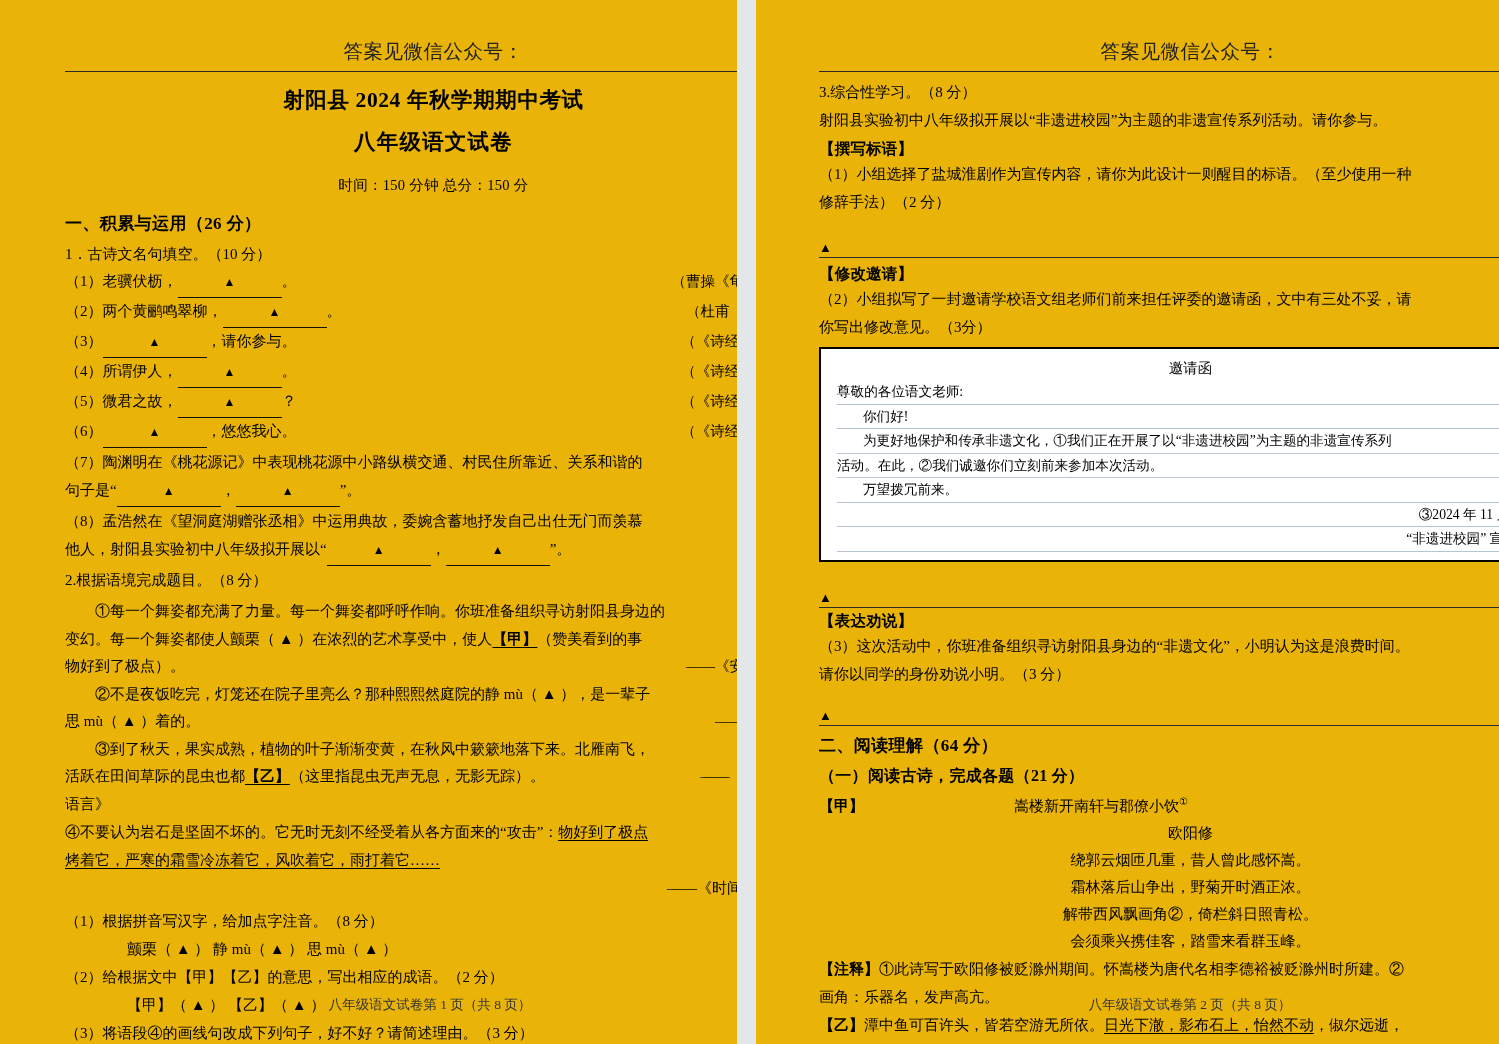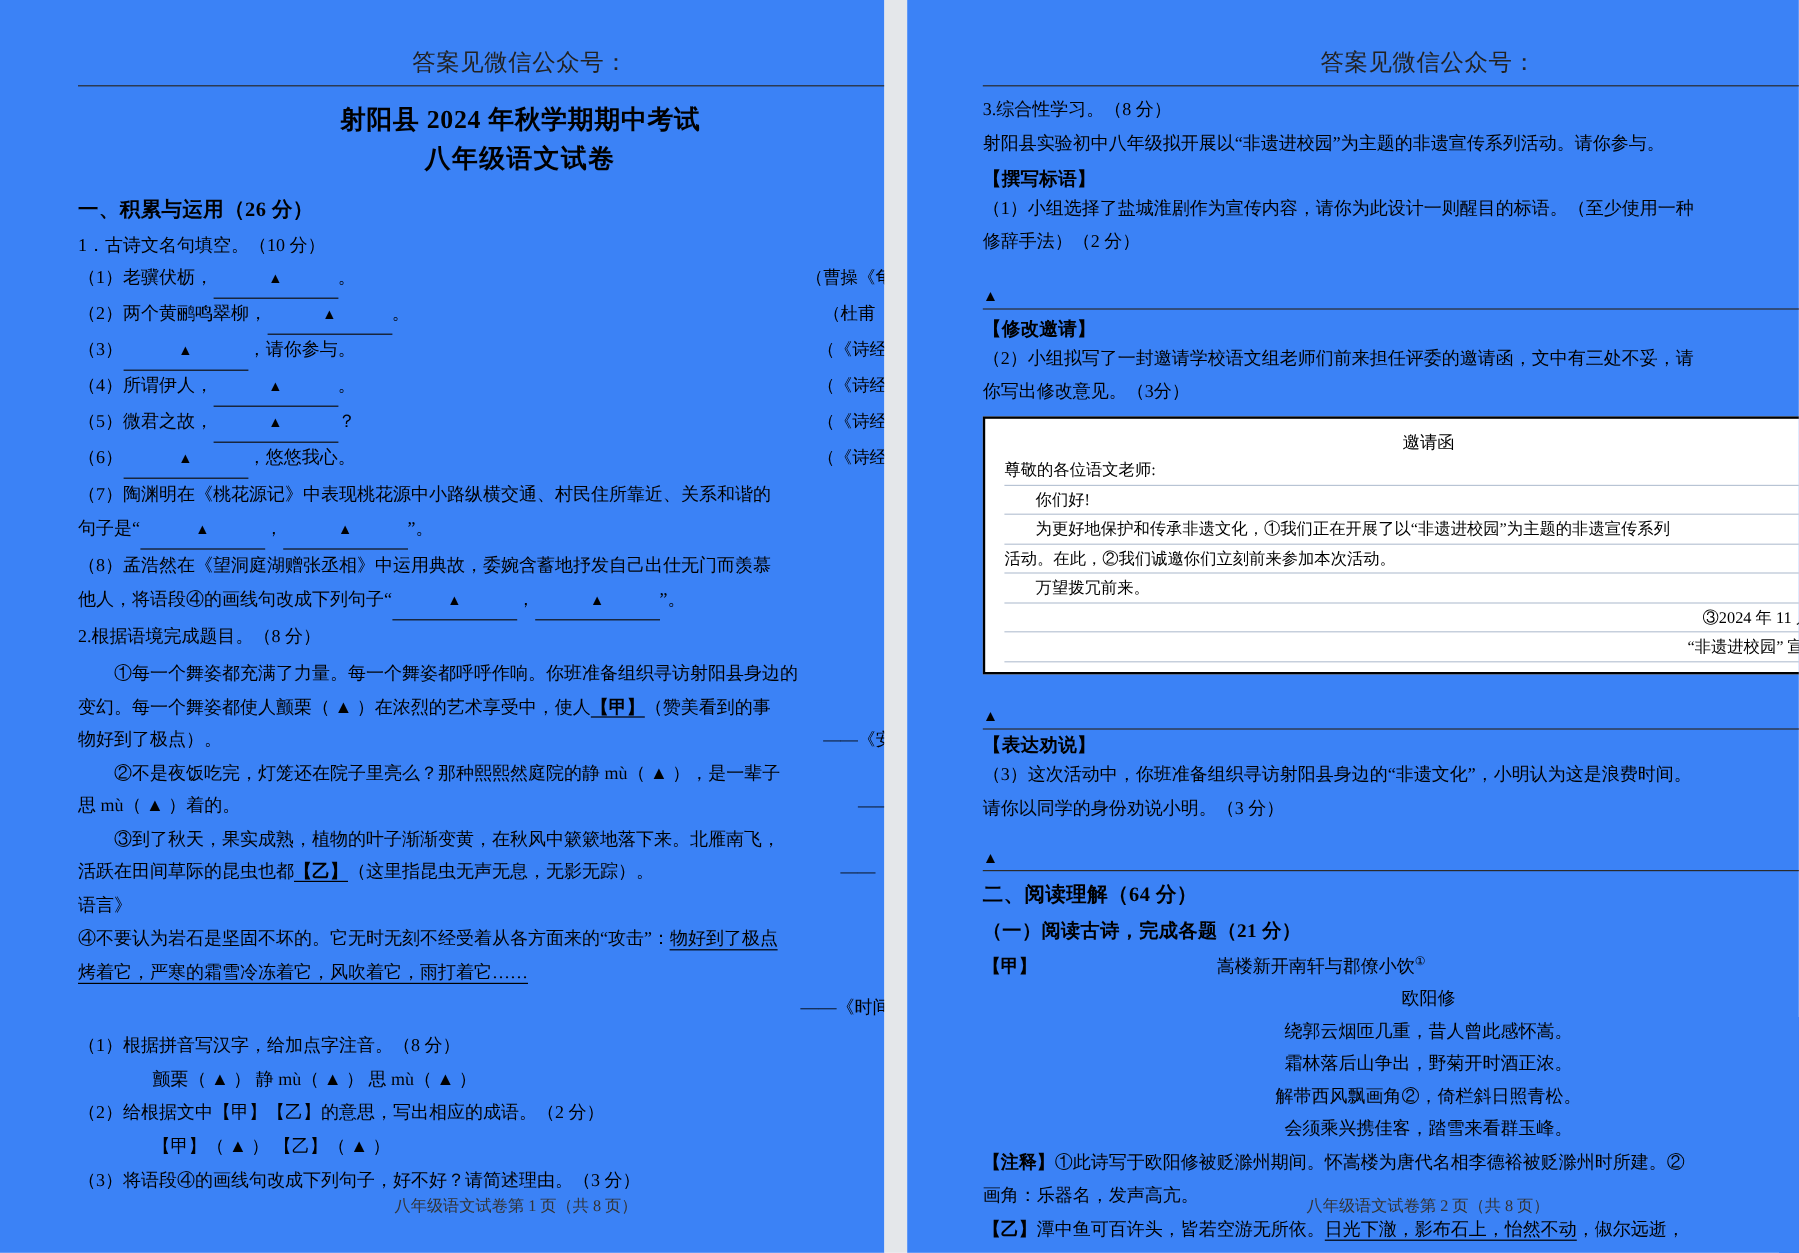--- a/index.html
+++ b/index.html
@@ -3,34 +3,34 @@
 <meta charset="utf-8">
 <style>
   html,body{margin:0;padding:0;background:#fff;}
   body{
     width:1499px;height:1044px;
     font-family:"Liberation Serif","DejaVu Serif",serif;
     color:#000;
     overflow:hidden;
     position:relative;
   }
-  .sheet{position:absolute;top:0;height:1044px;background:#3b82f6;overflow:hidden;}
+  .sheet{position:absolute;top:0;height:1044px;background:#eab308;overflow:hidden;}
   .sheet-left{left:0;width:737px;}
   .gutter{position:absolute;left:737px;top:0;width:19px;height:1044px;background:#e4e7ea;}
   .sheet-right{left:756px;width:743px;}
 
   .page{position:absolute;left:0;top:0;width:100%;height:100%;}
   .pad-l{padding:0 58px 0 65px;}
   .pad-r{padding:0 62px 0 63px;}
 
   
   .wechat{text-align:center;font-size:19.5px;letter-spacing:.5px;padding-top:38px;color:#222;}
   .rule-top{border-top:1.4px solid #2a2a2a;margin:6px 0 0 0;}
   .title1{text-align:center;font-weight:bold;font-size:21.5px;margin-top:13px;letter-spacing:.6px;}
-  .title2{text-align:center;font-weight:bold;font-size:21.5px;margin-top:3px;letter-spacing:1.2px;}
+  .title2{text-align:center;font-weight:bold;font-size:21.5px;margin-top:13px;letter-spacing:1.2px;}
   .meta{text-align:center;font-size:14.5px;margin-top:20px;letter-spacing:.3px;}
 
   .sec-h{font-weight:bold;font-size:17px;margin-top:17px;letter-spacing:.4px;}
   .sub-h{font-weight:bold;font-size:16px;margin-top:9px;letter-spacing:.3px;}
   .bk-h{font-weight:bold;font-size:15.5px;margin-top:5px;letter-spacing:.2px;}
 
   .ln{font-size:15px;line-height:26.5px;margin-top:2px;white-space:nowrap;}
   .p{font-size:15px;line-height:27px;margin-top:1px;text-align:justify;}
   .ind{text-indent:30px;}
   .ind3{padding-left:62px;}
@@ -69,20 +69,21 @@
 <body>
 
 <div class="sheet sheet-left">
   <div class="page pad-l">
 
     <div class="wechat">答案见微信公众号：</div>
     <div class="rule-top"></div>
 
     <div class="title1">射阳县 2024 年秋学期期中考试</div>
     <div class="title2">八年级语文试卷</div>
+    <div class="meta">时间：150 分钟    总分：150 分</div>
 
     <div class="sec-h">一、积累与运用（26 分）</div>
     <div class="ln" style="margin-top:6px;">1．古诗文名句填空。（10 分）</div>
 
     <div id="q1-list">
         <div class="rowline">
           <span class="left"><span>（1）</span><span>老骥伏枥，</span><span class="blk b-md"><span class="tri">▲</span></span><span>。</span></span>
           <span class="right">（曹操《龟虽寿》）</span>
         </div>
         <div class="rowline">
@@ -107,21 +108,21 @@
         </div>
       </div>
 
     <div class="p">（7）陶渊明在《桃花源记》中表现桃花源中小路纵横交通、村民住所靠近、关系和谐的</div>
     <div class="p">
       <span>句子是“</span><span class="blk b-md"><span class="tri">▲</span></span><span>，</span><span class="blk b-md"><span class="tri">▲</span></span><span>”。</span>
     </div>
 
     <div class="p">（8）孟浩然在《望洞庭湖赠张丞相》中运用典故，委婉含蓄地抒发自己出仕无门而羡慕</div>
     <div class="p">
-      <span>他人，将语段④的画线句改成下列句子“</span><span class="blk b-md"><span class="tri">▲</span></span><span>，</span><span class="blk b-md"><span class="tri">▲</span></span><span>”。</span>
+      <span>他人，射阳县实验初中八年级拟开展以“</span><span class="blk b-md"><span class="tri">▲</span></span><span>，</span><span class="blk b-md"><span class="tri">▲</span></span><span>”。</span>
     </div>
 
     <div class="p">2.根据语境完成题目。（8 分）</div>
 
     <div class="p" style="margin-top:4px;">
       <span style="padding-left:30px;">①每一个舞姿都充满了力量。每一个舞姿都呼呼作响。你班准备组织寻访射阳县身边的</span>
     </div>
     <div class="p">
       <span>变幻。每一个舞姿都使人颤栗（ ▲ ）在浓烈的艺术享受中，使人</span><b class="uline">【甲】</b><span>（赞美看到的事</span>
     </div>

